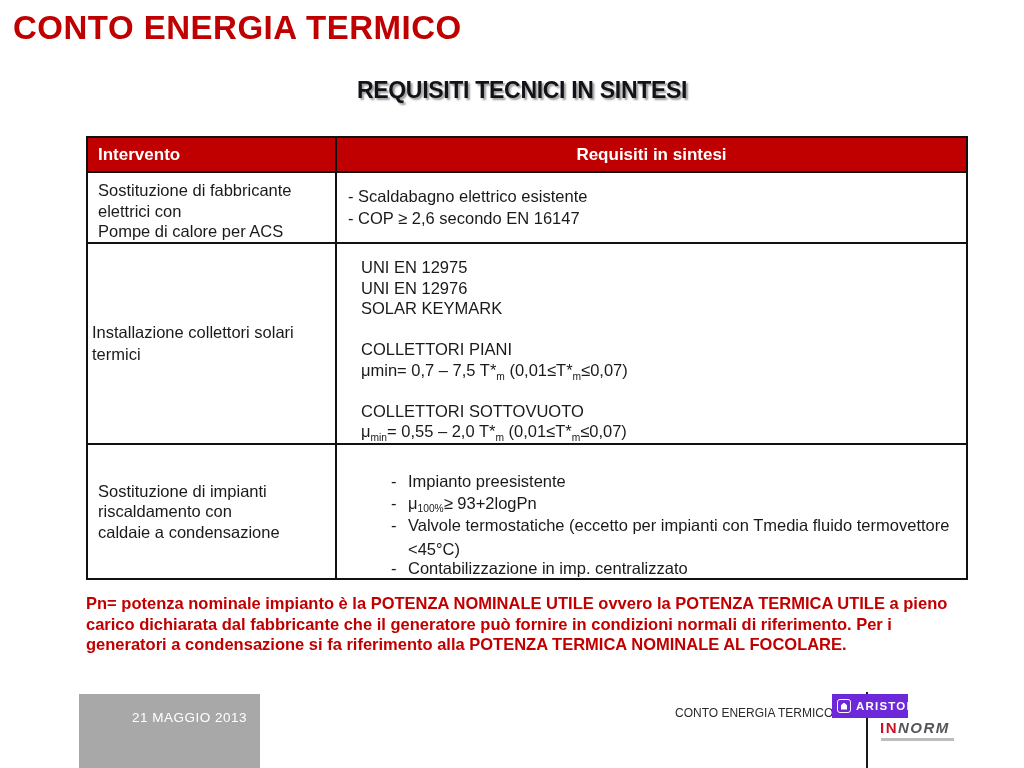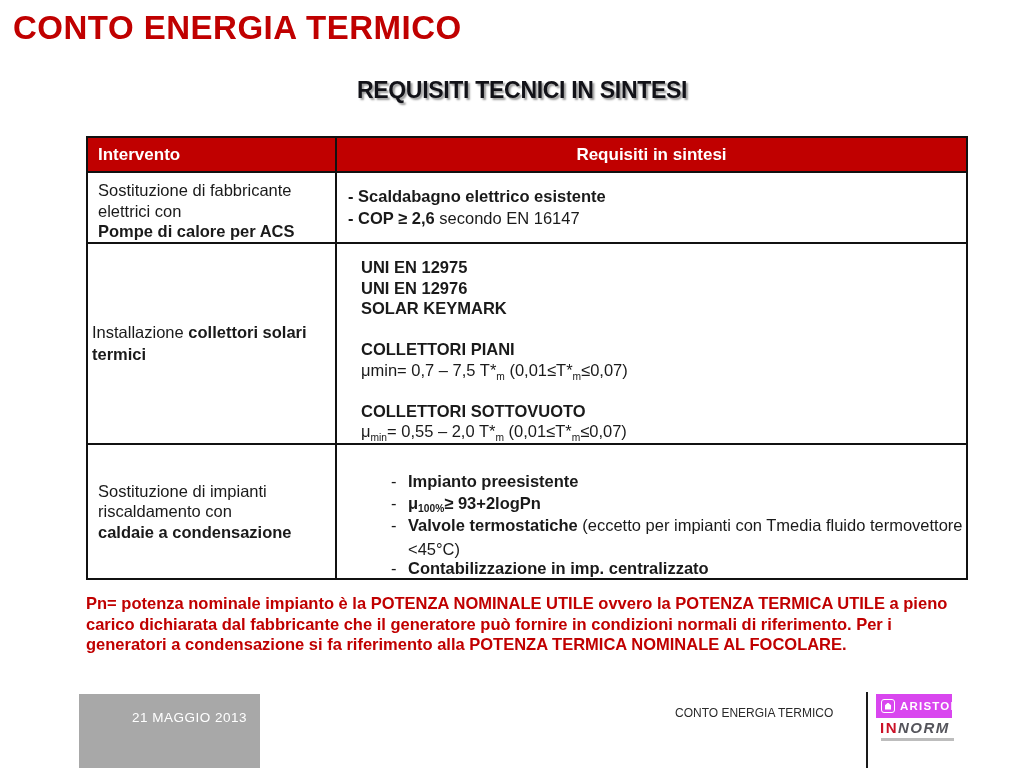--- a/index.html
+++ b/index.html
@@ -1,20 +1,20 @@
 <!DOCTYPE html>
 <html><head>
 <meta charset="utf-8">
 <style>
   html,body{margin:0;padding:0;}
   body{
     width:1024px;height:768px;position:relative;background:#ffffff;
     font-family:"Liberation Sans", sans-serif;overflow:hidden;color:#1a1a1a;
   }
-  .b{font-weight:bold;margin-top:17px;}
+  .b{font-weight:normal;margin-top:17px;}
   sub{font-size:0.62em;vertical-align:-0.35em;line-height:0;}
 
   
   #slide-title{
     position:absolute;left:13px;top:9px;width:700px;
     font-size:33px;font-weight:bold;color:#C00000;letter-spacing:0.5px;
     white-space:nowrap;
   }
   
   #slide-subtitle{
@@ -62,22 +62,22 @@
     color:#ffffff;font-size:13.5px;letter-spacing:0.5px;
   }
   #footer-title{
     position:absolute;left:675px;top:706px;width:152px;text-align:center;
     font-size:12px;color:#2a2a2a;white-space:nowrap;
   }
   #footer-divider{
     position:absolute;left:866px;top:692px;width:2px;height:76px;background:#1a1a1a;
   }
   #ariston-logo{
-    position:absolute;left:876px;top:694px;width:76px;height:24px;
-    background:#d946ef;display:flex;align-items:center;box-sizing:border-box;padding-left:5px;
+    position:absolute;left:832px;top:694px;width:76px;height:24px;
+    background:#6d28d9;display:flex;align-items:center;box-sizing:border-box;padding-left:5px;
   }
   #ariston-icon{
     width:12px;height:12px;border:1.5px solid #fff;border-radius:3px;
     display:flex;align-items:center;justify-content:center;flex:0 0 auto;
   }
   #ariston-icon .house{
     width:6px;height:7px;background:#fff;
     clip-path:polygon(50% 0, 100% 40%, 100% 100%, 0 100%, 0 40%);
   }
   #ariston-label{color:#fff;font-size:11.5px;font-weight:bold;letter-spacing:1.2px;margin-left:5px;}

